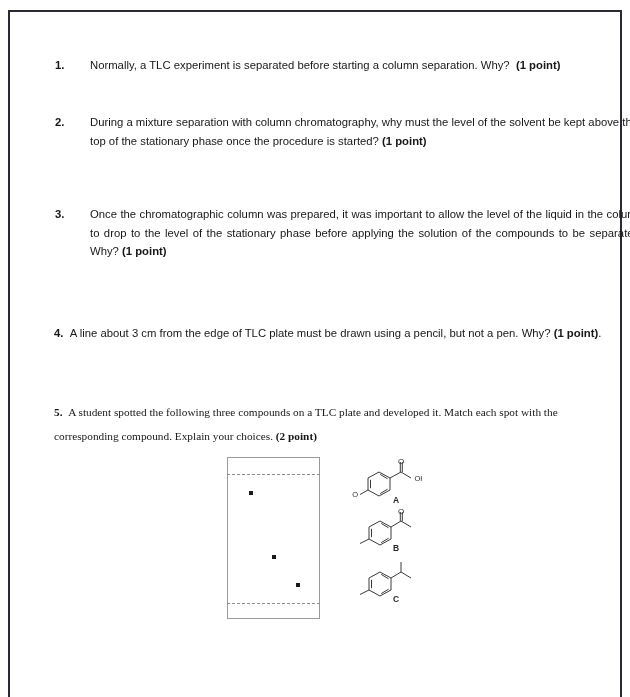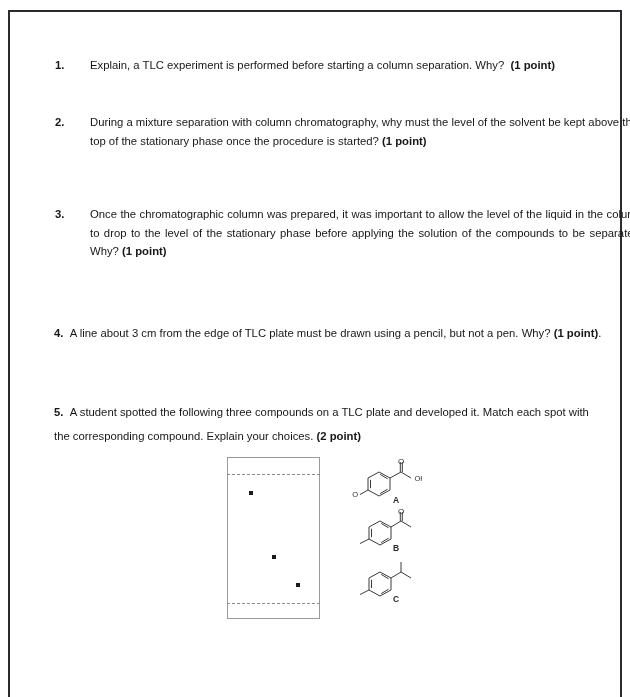--- a/index.html
+++ b/index.html
@@ -103,39 +103,39 @@
 </style>
 </head>
 <body>
 
 <div id="page-frame"></div>
 
 <div id="content">
 
   <div class="q q-hang" style="left:55px; top:56px; width:545px;">
     <span class="q-num">1.</span>
-    <span class="q-body"><span>Explain, a TLC experiment is performed before starting a column separation. Why?</span>&nbsp; <span class="b">(1 point)</span></span>
+    <span class="q-body"><span>Normally, a TLC experiment is separated before starting a column separation. Why?</span>&nbsp; <span class="b">(1 point)</span></span>
   </div>
 
   <div class="q q-hang" style="left:55px; top:113px; width:553px;">
     <span class="q-num">2.</span>
     <span class="q-body"><span>During a mixture separation with column chromatography, why must the level of the solvent be kept above the top of the stationary phase once the procedure is started?</span> <span class="b">(1 point)</span></span>
   </div>
 
   <div class="q q-hang justify" style="left:55px; top:205px; width:553px;">
     <span class="q-num">3.</span>
     <span class="q-body"><span>Once the chromatographic column was prepared, it was important to allow the level of the liquid in the column to drop to the level of the stationary phase before applying the solution of the compounds to be separated. Why?</span> <span class="b">(1 point)</span></span>
   </div>
 
   <div class="q" style="left:54px; top:324px; width:550px;">
     <span class="inline-num">4.</span>&nbsp;&nbsp;<span>A line about 3 cm from the edge of TLC plate must be drawn using a pencil, but not a pen. Why?</span>
     <span class="b">(1 point)</span><span>.</span>
   </div>
 
-  <div class="q" style="left:54px; top:400px; width:552px; line-height:2.15;">
+  <div class="q" style="left:54px; top:400px; width:552px; line-height:2.15;font-family:Liberation Serif, serif;">
     <span class="inline-num">5.</span>&nbsp;&nbsp;<span>A student spotted the following three compounds on a TLC plate and developed it. Match each spot with the corresponding compound. Explain your choices.</span>
     <span class="b">(2 point)</span>
   </div>
 
   <div id="tlc-plate">
     <div class="tlc-line" id="solvent-front"></div>
     <div class="tlc-line" id="baseline"></div>
     <div class="tlc-spot" style="left:21px; top:33px;"></div>
     <div class="tlc-spot" style="left:44px; top:97px;"></div>
     <div class="tlc-spot" style="left:68px; top:125px;"></div>

